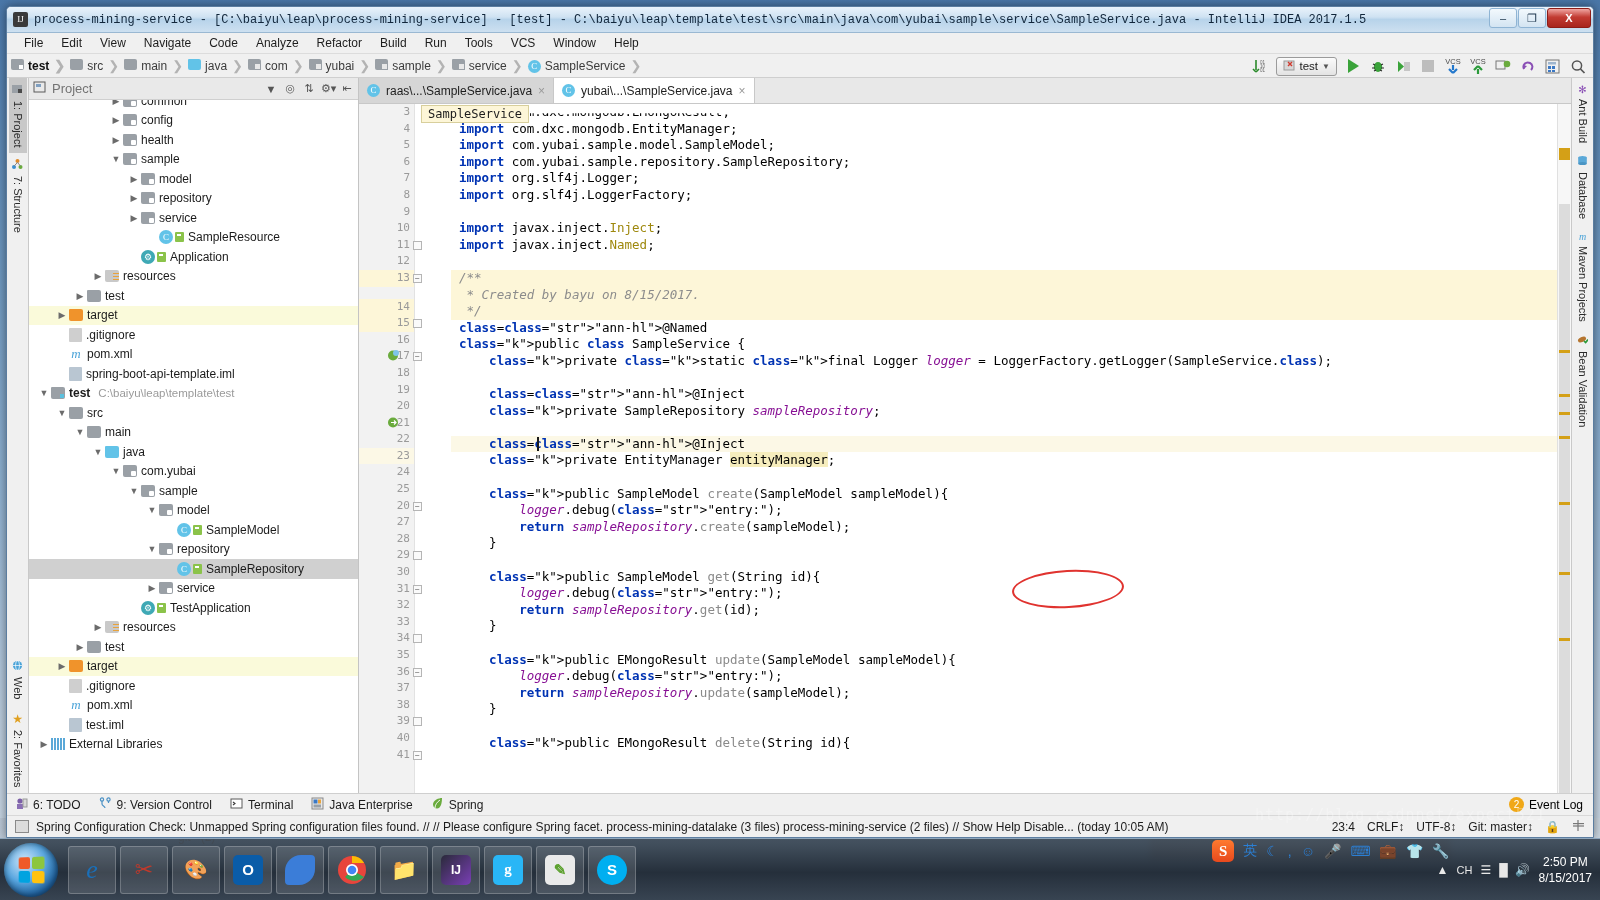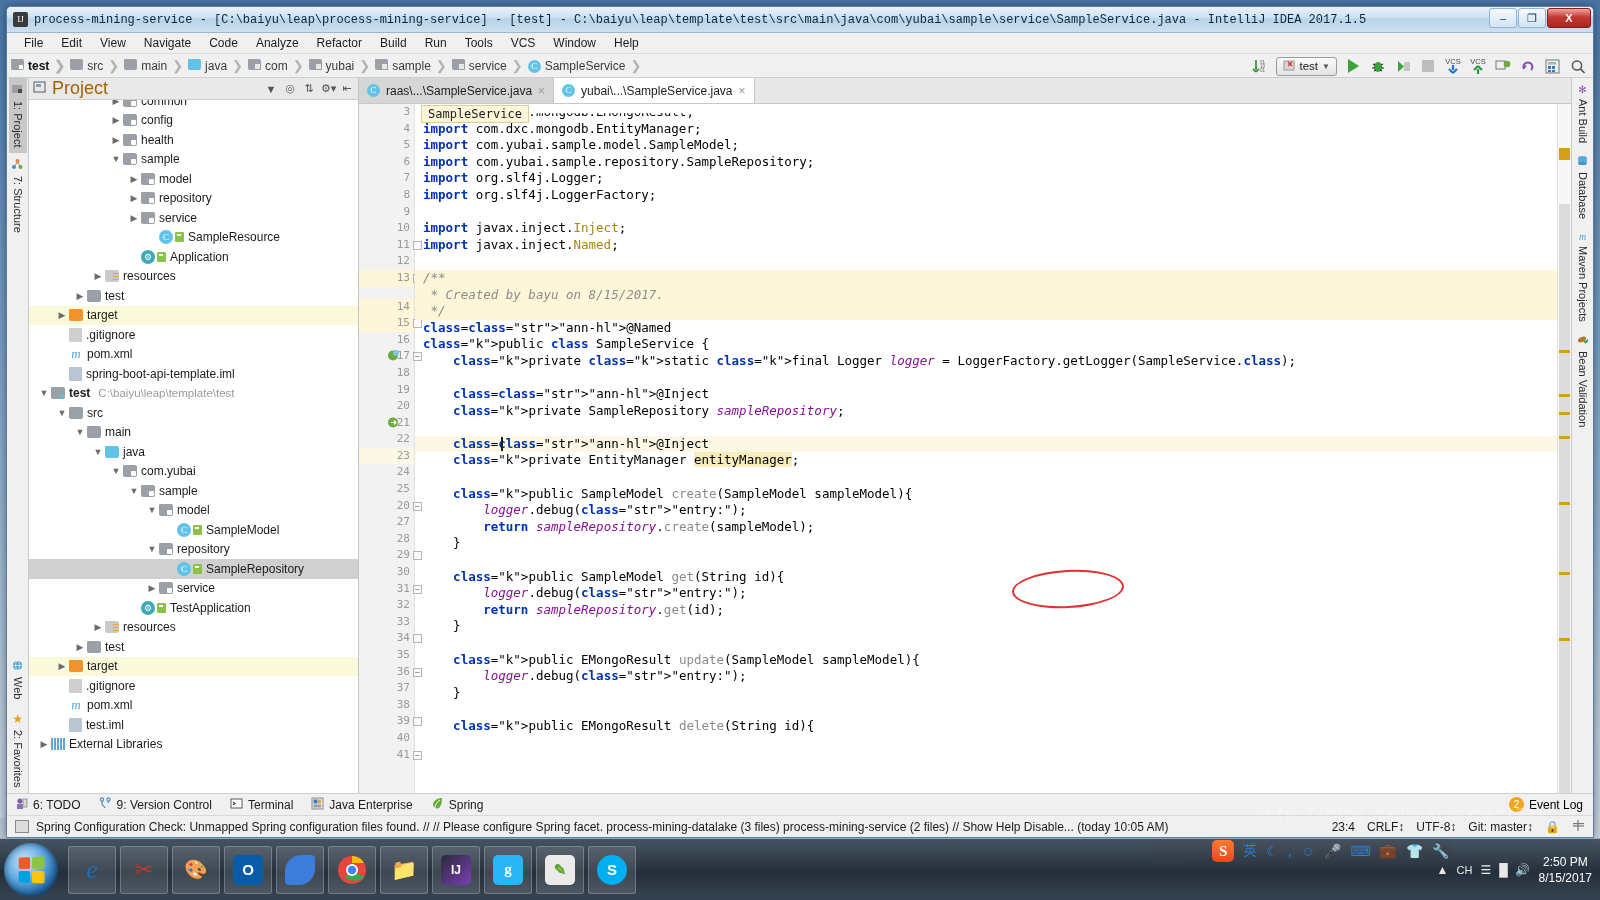--- a/index.html
+++ b/index.html
@@ -143,21 +143,21 @@
 
   
   .project-pane {
     width: 330px; background: #fff; display: flex; flex-direction: column;
     border-right: 1px solid #c4c4c4; flex: 0 0 auto; min-height: 0;
   }
   .pane-header {
     height: 22px; background: #e9e9e9; border-bottom: 1px solid #cfcfcf;
     display: flex; align-items: center; padding: 0 4px; gap: 5px; flex: 0 0 auto;
   }
-  .pane-title { font-size: 18px; color: #a16207; flex: 1; display:flex; align-items:flex-start; gap:5px;}
+  .pane-title { font-size: 13px; color: #737373; flex: 1; display:flex; align-items:flex-start; gap:5px;}
   .pane-ic { font-size: 11px; color: #555; width:14px; text-align:center; }
 
   .tree { flex: 1 1 auto; overflow: hidden; position: relative; padding-top: 1px; }
   .trow {
     height: 19.5px; display: flex; align-items: center; white-space: nowrap;
     font-size: 12px; color: #1b1b1b; padding-right: 4px;
   }
   .trow.sel { background: #d0d0d0; }
   .trow.hl { background: #fafada; }
   .tw { width: 14px; text-align:center; color:#6b6b6b; font-size:9px; flex:0 0 auto;}
@@ -221,21 +221,21 @@
   .fold {
     position:absolute; right: -8px; top: 4px; width: 9px; height: 9px;
     border: 1px solid #b5b5b5; background:#fafafa; color:#707070;
     font-size: 8px; line-height: 7px; text-align: center;
   }
 
   .code {
     flex: 1 1 auto; position: relative; overflow: hidden;
     font-family: "DejaVu Sans Mono", monospace; font-size: 12.5px;
   }
-  .cline { height: 16.6px; line-height: 16.6px; white-space: pre; padding-left: 8px; position: relative;}
+  .cline { height: 16.6px; line-height: 16.6px; white-space: pre; padding-left: 8px; position: relative; margin-left: 36px;}
   .cline.hl { background: #fdf6d8; }
   .cline.caret { background: #fcf8e6; }
   .caret-bar { position:absolute; left:86px; top:1px; width:1.5px; height:14px; background:#1a1a1a; }
 
   .k { color: #0033b3; font-weight: bold; }
   .ann { color: #9e880d; }
   .cmt { color: #8c8c8c; font-style: italic; }
   .fldi { color: #871094; font-style: italic; }
   .mth { color: #8a8a8a; }
   .hlbox { background: #f6edbd; }
@@ -887,20 +887,21 @@
               <div class="cline">        <span class="k">return</span> <span class="fldi">sampleRepository</span>.<span class="mth">create</span>(sampleModel);</div>
               <div class="cline">    }</div>
               <div class="cline"></div>
               <div class="cline">    <span <span="" class="k">class</span>="k"&gt;public SampleModel <span class="mth">get</span>(String id){</div>
               <div class="cline">        <span class="fldi">logger</span>.debug(<span <span="" class="k">class</span>="str"&gt;"entry:");</div>
               <div class="cline">        <span class="k">return</span> <span class="fldi">sampleRepository</span>.<span class="mth">get</span>(id);</div>
               <div class="cline">    }</div>
               <div class="cline"></div>
               <div class="cline">    <span <span="" class="k">class</span>="k"&gt;public EMongoResult <span class="mth">update</span>(SampleModel sampleModel){</div>
               <div class="cline">        <span class="fldi">logger</span>.debug(<span <span="" class="k">class</span>="str"&gt;"entry:");</div>
+              <div class="cline">        <span class="k">return</span> <span class="fldi">sampleRepository</span>.<span class="mth">update</span>(sampleModel);</div>
               <div class="cline">    }</div>
               <div class="cline"></div>
               <div class="cline">    <span <span="" class="k">class</span>="k"&gt;public EMongoResult <span class="mth">delete</span>(String id){</div>
             </div>
           <div class="right-marks">
             <div class="mk big" style="top:44px;background:#d4a017;"></div>
             <div class="scroll-thumb" style="top:100px;height:620px;"></div>
             <div class="mk" style="top:246px;"></div>
             <div class="mk" style="top:290px;"></div>
             <div class="mk" style="top:308px;"></div>

